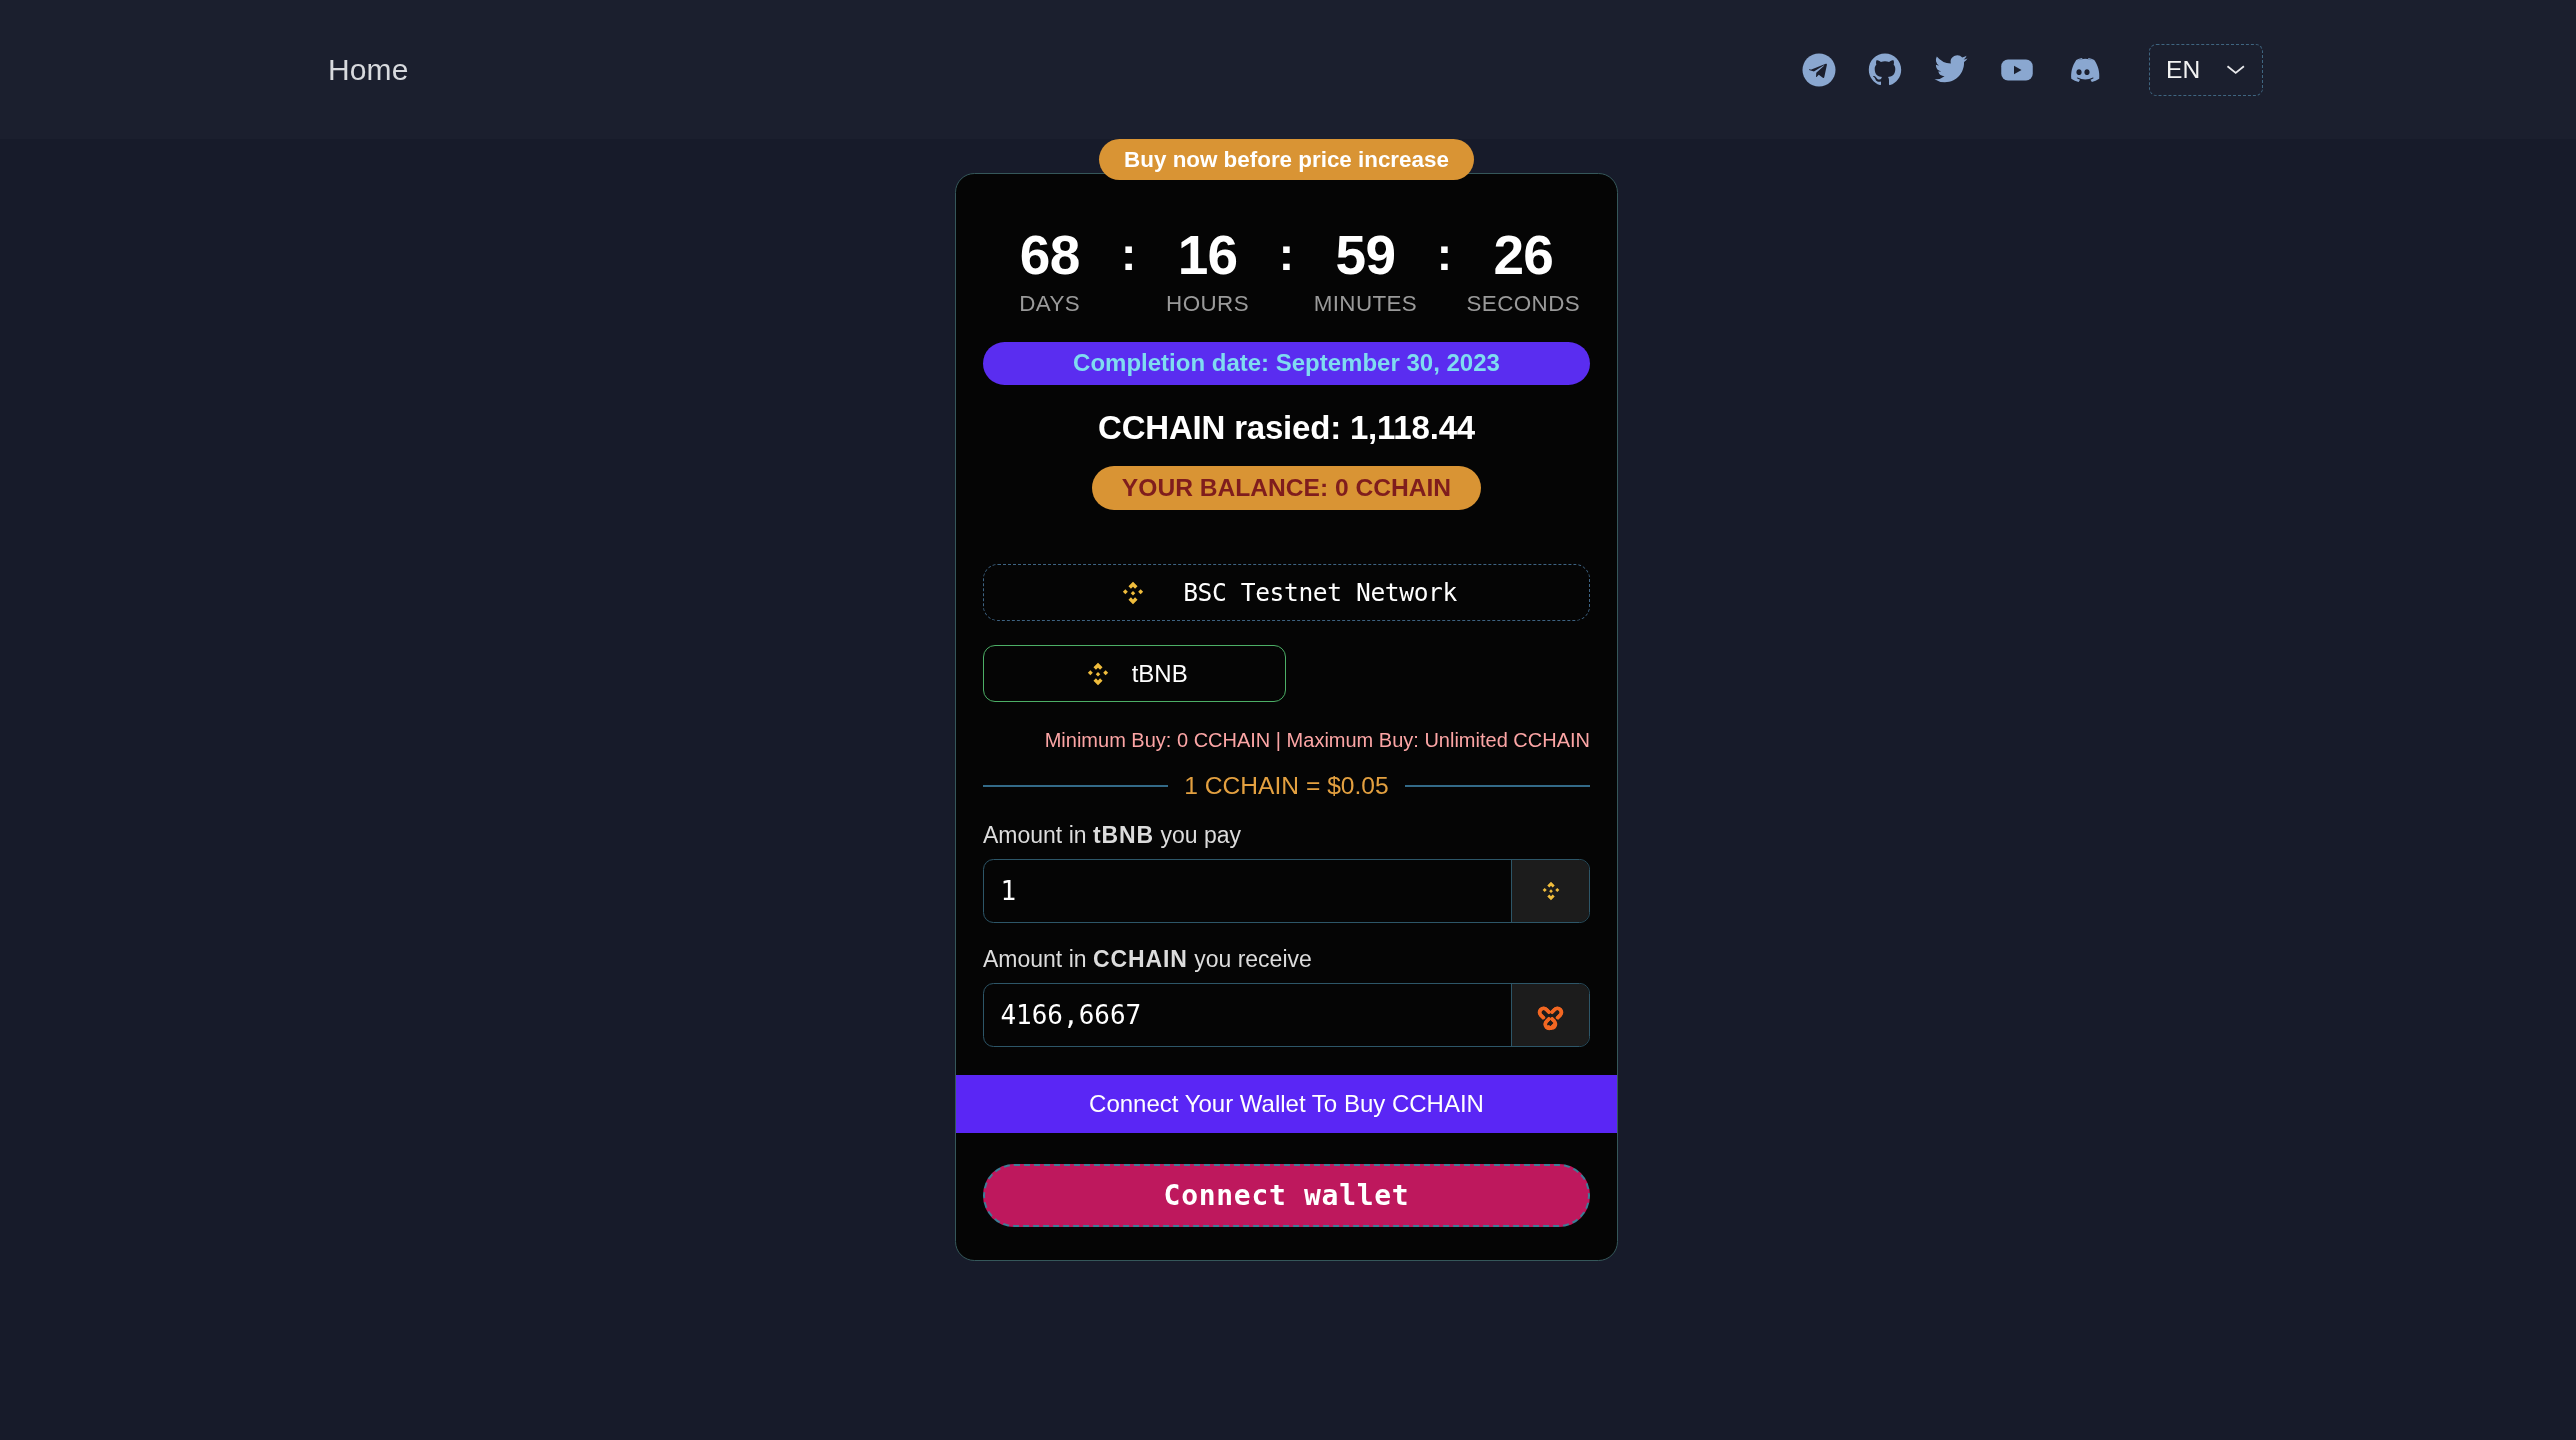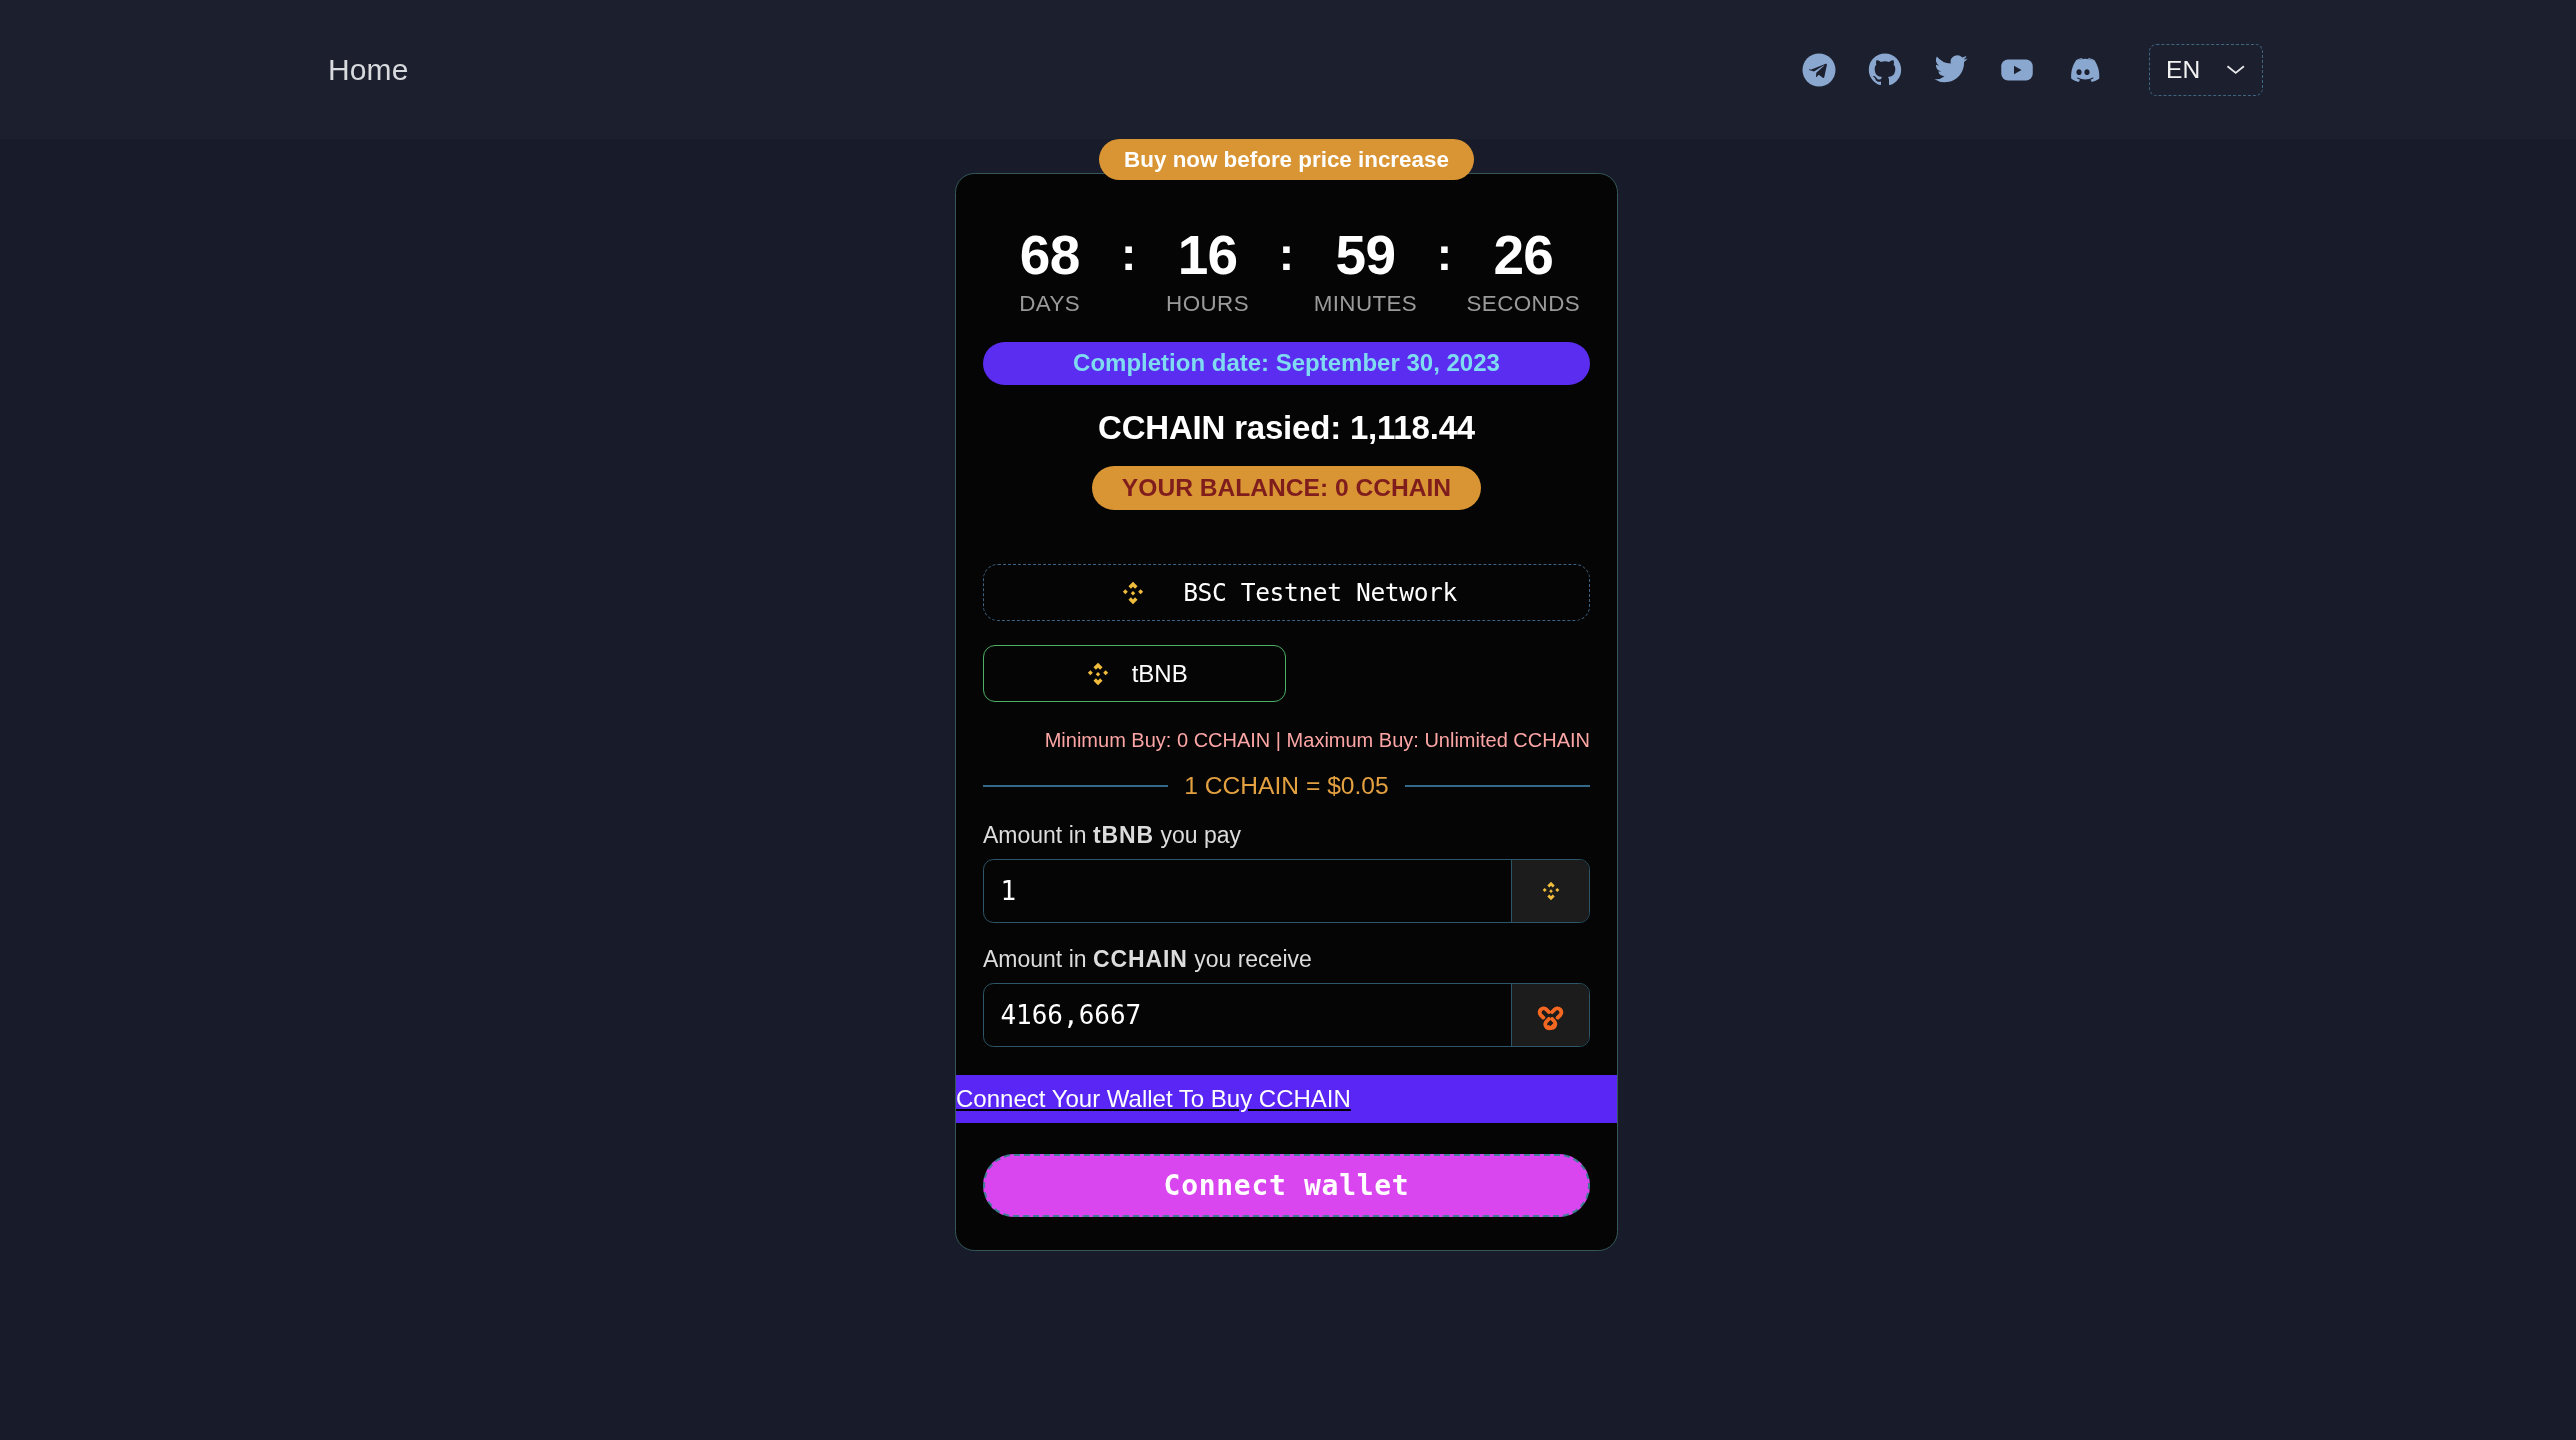--- a/index.html
+++ b/index.html
@@ -263,34 +263,33 @@
     display: flex;
     align-items: center;
     justify-content: center;
   }
 
   .spacer-bottom { height: 28px; }
 
   
   .cta-strip {
     background: #5a26f5;
-    height: 48px;
-    display: flex;
-    align-items: center;
-    justify-content: flex-start;
-    text-decoration: underline;
+    height: 58px;
+    display: flex;
+    align-items: center;
+    justify-content: center;
   }
   .cta-strip span { color: #ffffff; font-size: 24px; }
 
   
   .connect-wrap { padding: 31px 27px 33px 27px; }
   .connect-btn {
     border: 2.2px dashed #3e7d96;
     border-radius: 31px;
-    background: #d946ef;
+    background: #be185d;
     height: 63px;
     display: flex;
     align-items: center;
     justify-content: center;
   }
   .connect-btn span {
     color: #ffffff;
     font-family: "DejaVu Sans Mono", monospace;
     font-size: 28px;
     font-weight: 700;

